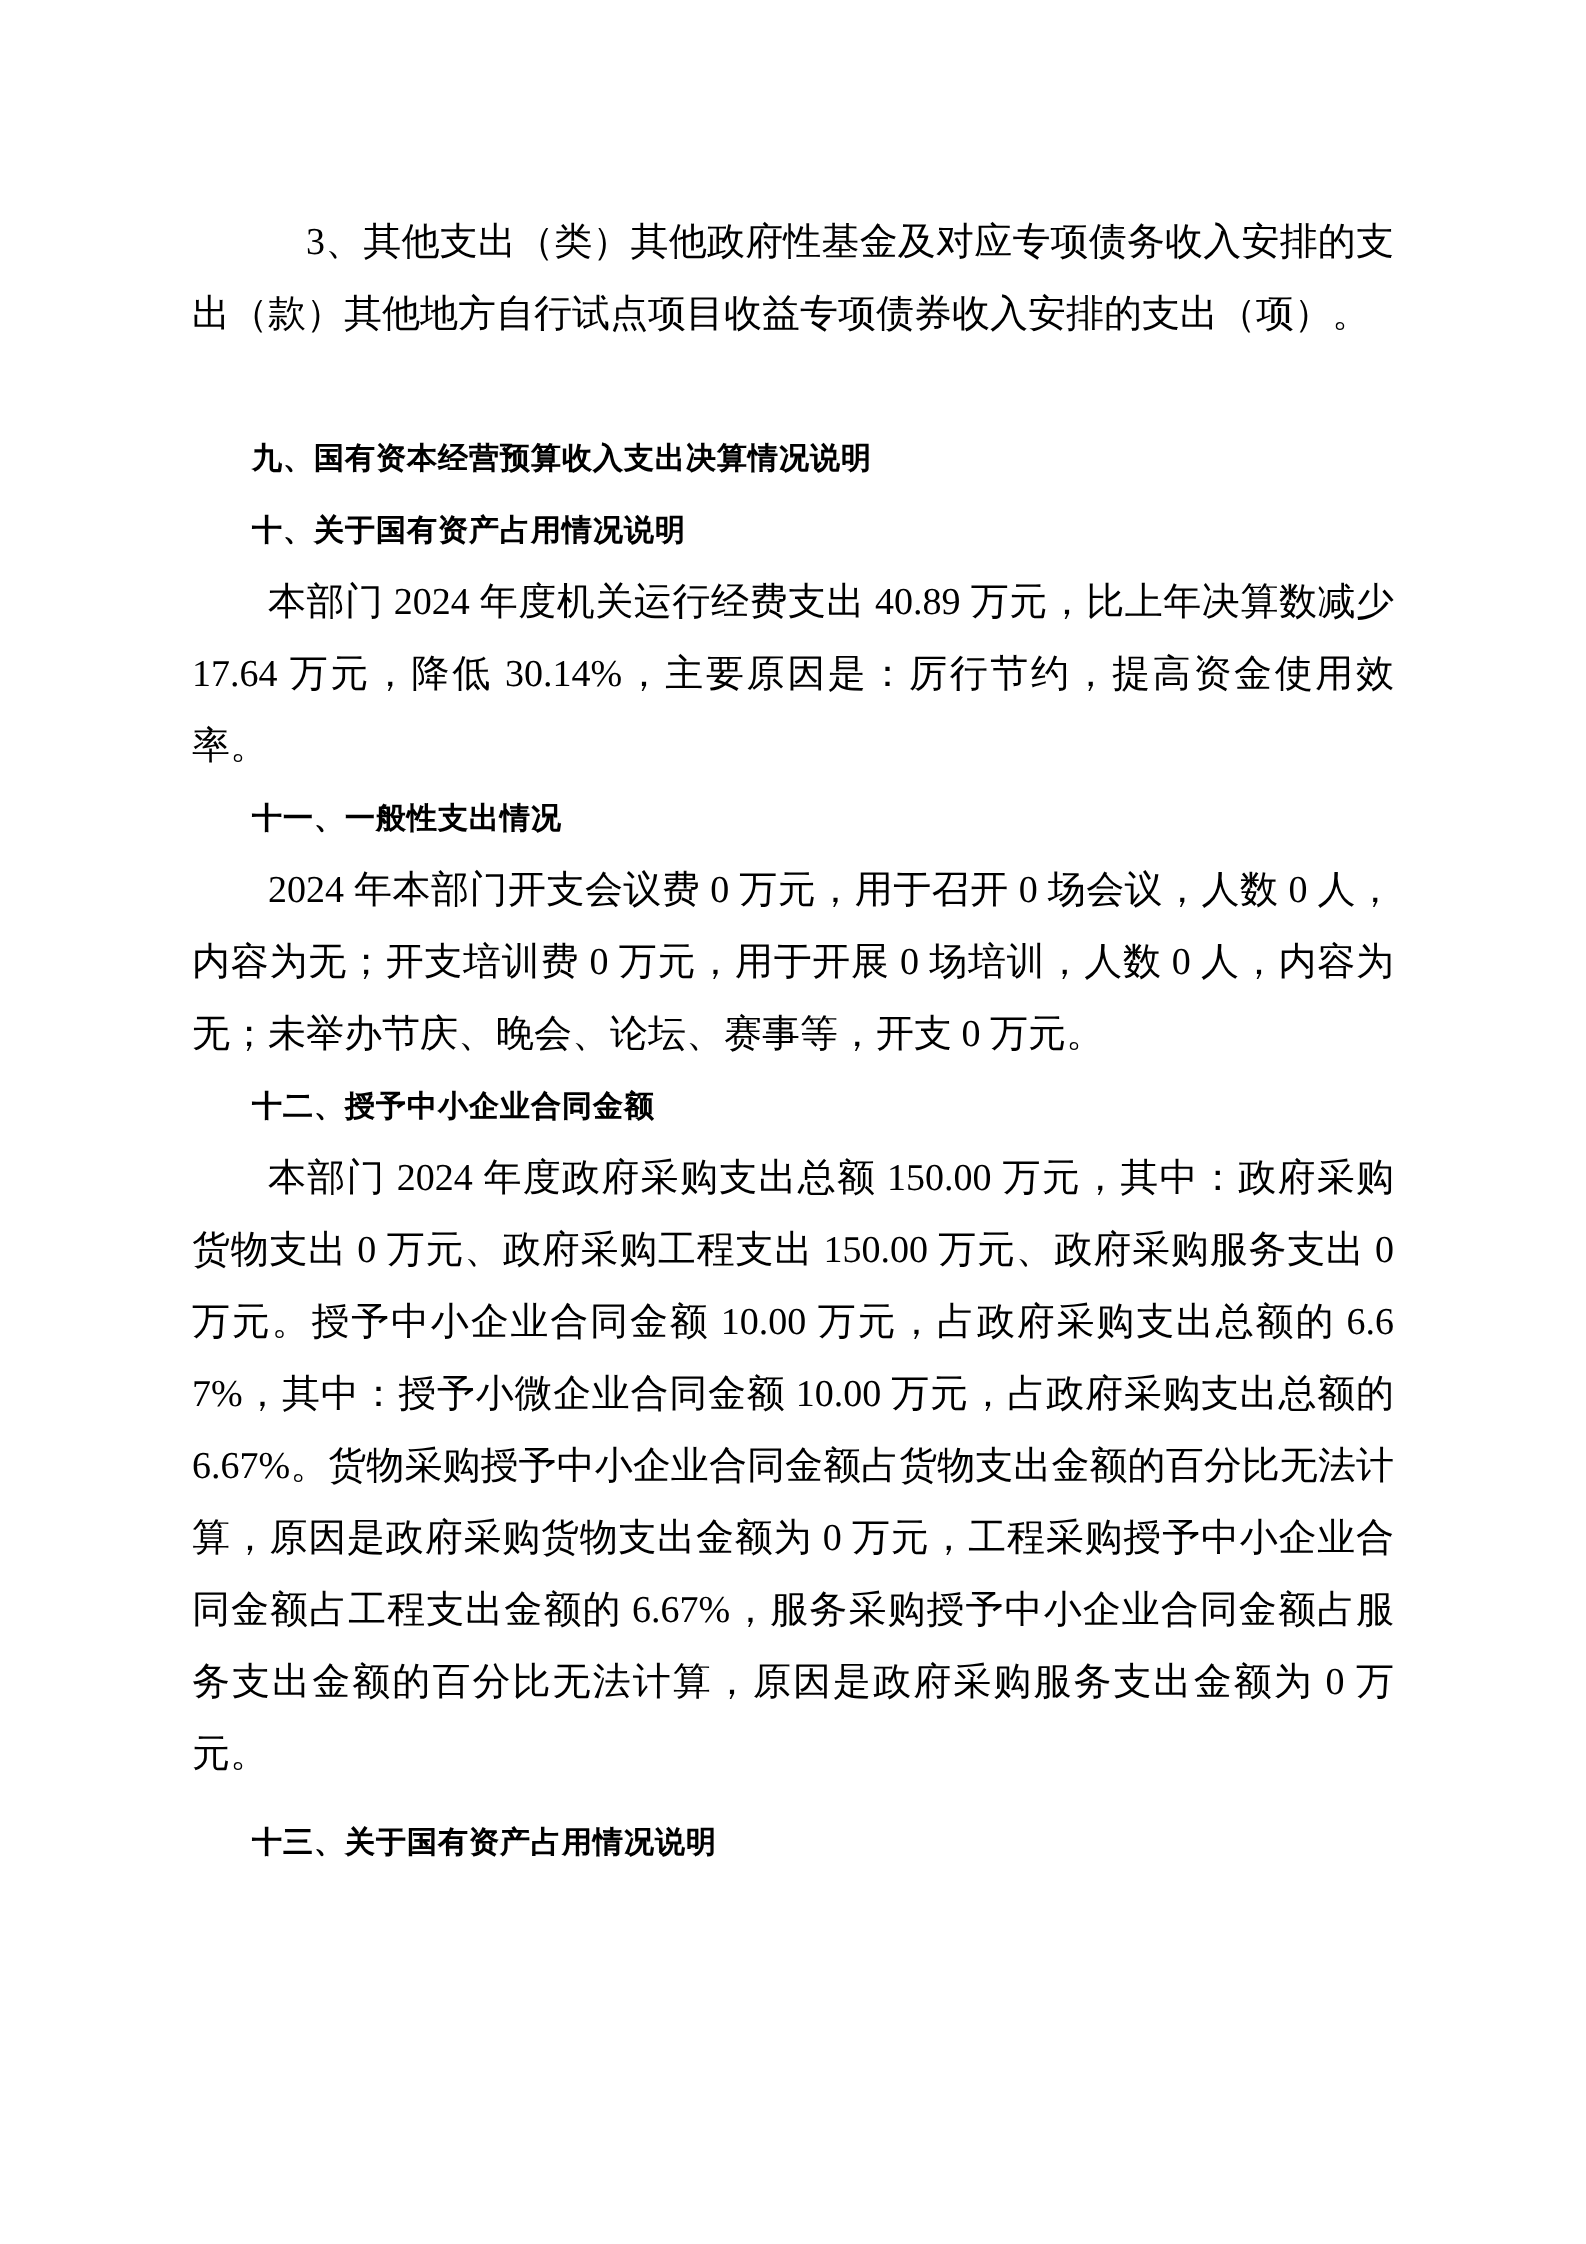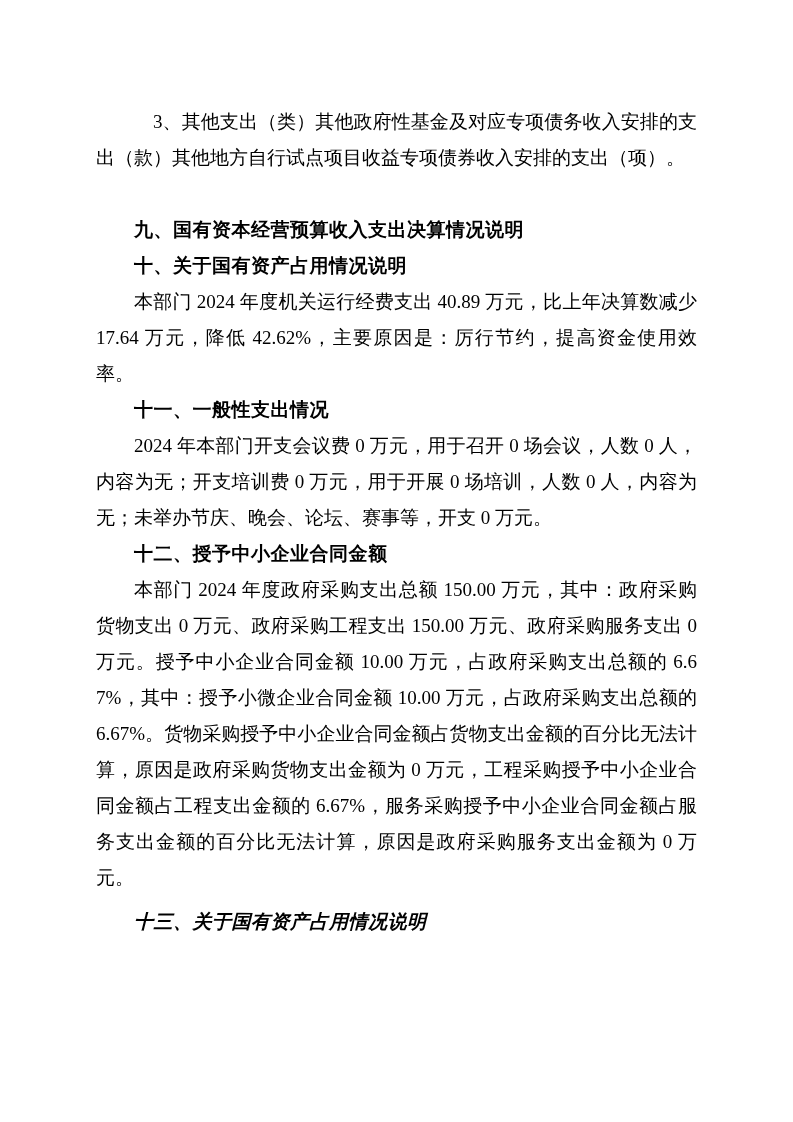--- a/index.html
+++ b/index.html
@@ -26,50 +26,49 @@
     text-indent: 2em;
     margin: 0;
     word-break: break-all;
   }
   .indent-3 {
     text-indent: 3em;
   }
   .section-heading {
     font-family: "Liberation Sans", "DejaVu Sans", sans-serif;
     font-weight: 700;
-    font-size: 19px;
+    font-size: 15px;
     line-height: 36px;
     color: #000000;
     text-align: left;
     text-indent: 2em;
     margin: 0;
     letter-spacing: 0.5px;
   }
   .gap-top {
     margin-top: 36px;
   }
   .gap-top-small {
     margin-top: 8px;
-    font-style: italic;
   }
 </style>
 </head>
 <body>
 
 <div class="page">
 
   <p class="body-para indent-3">3、其他支出（类）其他政府性基金及对应专项债务收入安排的支出（款）其他地方自行试点项目收益专项债券收入安排的支出（项）。</p>
 
 
   <h2 class="section-heading gap-top">九、国有资本经营预算收入支出决算情况说明</h2>
 
 
   <h2 class="section-heading">十、关于国有资产占用情况说明</h2>
 
-  <p class="body-para">本部门 2024 年度机关运行经费支出 40.89 万元，比上年决算数减少 17.64 万元，降低 42.62%，主要原因是：厉行节约，提高资金使用效率。</p>
+  <p class="body-para">本部门 2024 年度机关运行经费支出 40.89 万元，比上年决算数减少 17.64 万元，降低 30.14%，主要原因是：厉行节约，提高资金使用效率。</p>
 
   <h2 class="section-heading">十一、一般性支出情况</h2>
 
   <p class="body-para">2024 年本部门开支会议费 0 万元，用于召开 0 场会议，人数 0 人，内容为无；开支培训费 0 万元，用于开展 0 场培训，人数 0 人，内容为无；未举办节庆、晚会、论坛、赛事等，开支 0 万元。</p>
 
   <h2 class="section-heading">十二、授予中小企业合同金额</h2>
 
   <p class="body-para">本部门 2024 年度政府采购支出总额 150.00 万元，其中：政府采购货物支出 0 万元、政府采购工程支出 150.00 万元、政府采购服务支出 0 万元。授予中小企业合同金额 10.00 万元，占政府采购支出总额的 6.67%，其中：授予小微企业合同金额 10.00 万元，占政府采购支出总额的 6.67%。货物采购授予中小企业合同金额占货物支出金额的百分比无法计算，原因是政府采购货物支出金额为 0 万元，工程采购授予中小企业合同金额占工程支出金额的 6.67%，服务采购授予中小企业合同金额占服务支出金额的百分比无法计算，原因是政府采购服务支出金额为 0 万元。</p>
 
   <h2 class="section-heading gap-top-small">十三、关于国有资产占用情况说明</h2>

